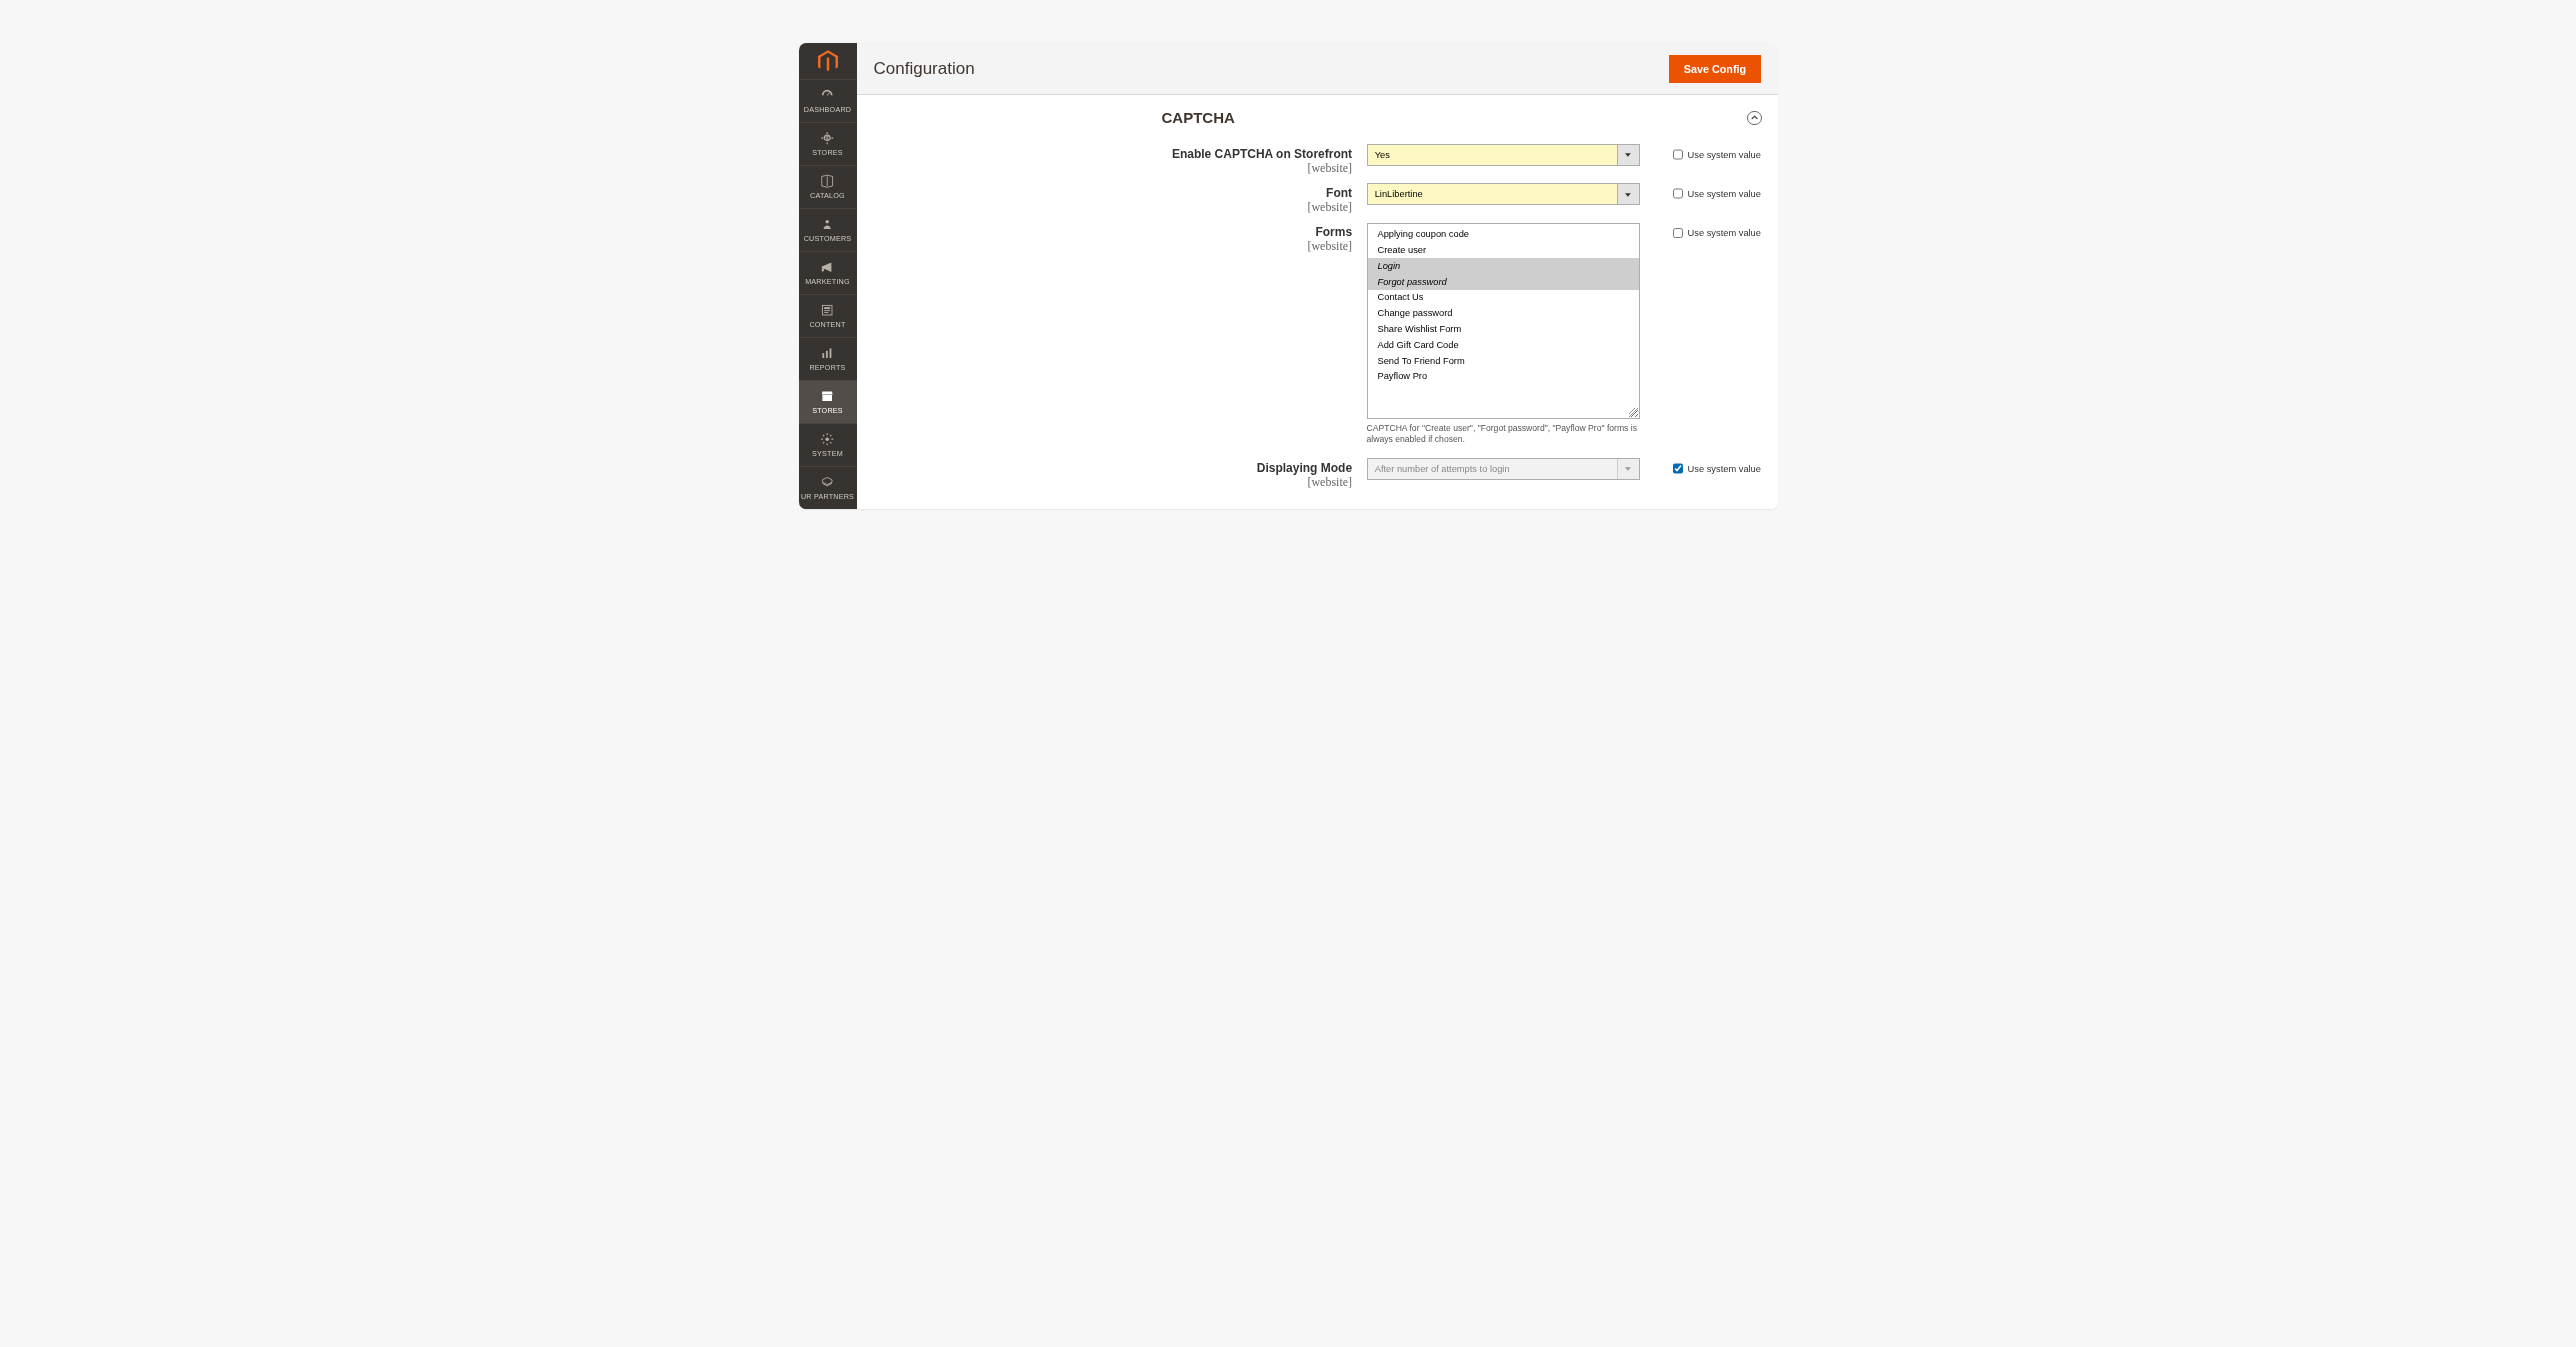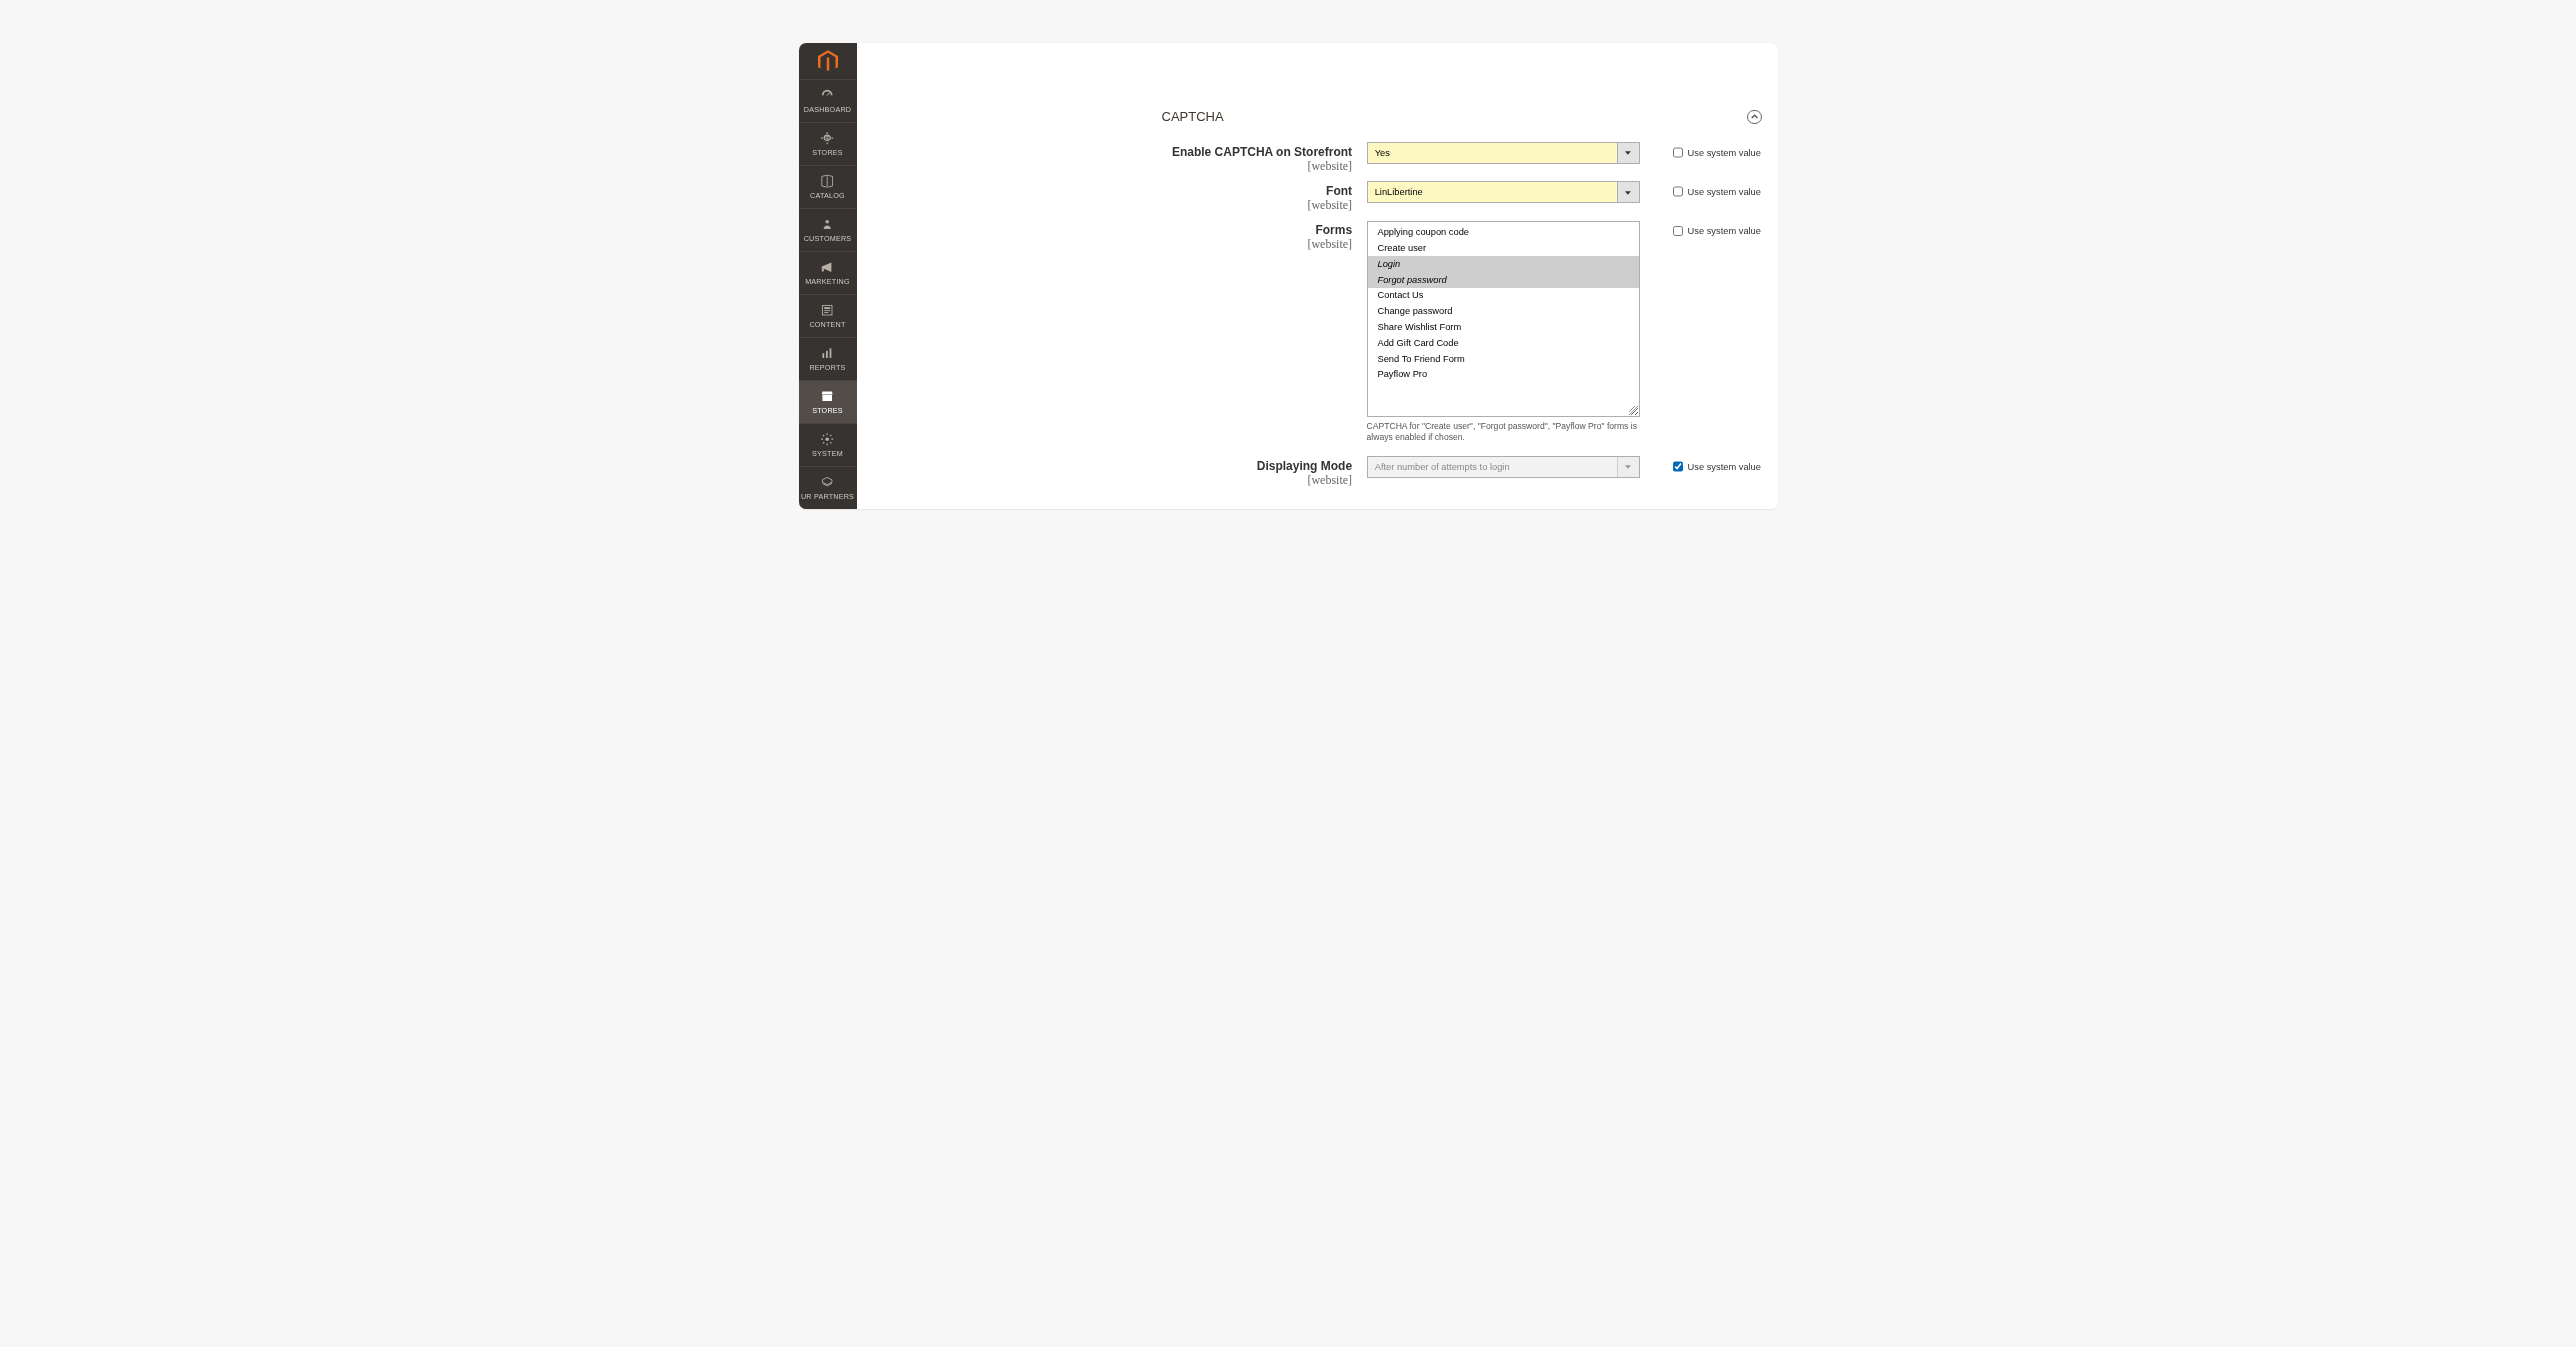--- a/index.html
+++ b/index.html
@@ -76,21 +76,21 @@
 
   
   #main {
     position:absolute; left:58px; right:0; top:52px; bottom:0;
     overflow:hidden;
     background:#fff;
   }
   #section-head {
     display:flex; justify-content:space-between; align-items:center;
     padding:14.4px 16px 14.4px 305px;
-    font-size:13px; font-weight:400; color:#41362f;text-align:center;
+    font-size:15px; font-weight:700; color:#41362f;text-align:center;
   }
   #section-head .collapse-btn {
     width:14.4px; height:14.4px; border:0.7px solid #666; border-radius:50%;
     display:flex; align-items:center; justify-content:center;
     cursor:pointer;
   }
   #section-head .collapse-btn svg { width:7.2px; height:7.2px; fill:none; stroke:#555; stroke-width:2;}
 
   .row { display:flex; align-items:flex-start; padding:3.6px 0; }
   .row .labelcol {
@@ -213,20 +213,24 @@
           </div>
           <div class="nav-item partners">
             <svg viewBox="0 0 24 24">
               <path d="M4 8l8-4 8 4v4l-8 4-8-4V8zm0 6l8 4 8-4" fill="none" stroke="#b5afa6" stroke-width="1.5"></path>
             </svg>
             <span class="label">UR PARTNERS</span>
           </div>
         </div>
     </div>
 
+    <div id="topbar">
+      <div id="page-title">Configuration</div>
+      <button id="save-btn">Save Config</button>
+    </div>
 
     <div id="main">
 
       <div id="section-head">
         <span>CAPTCHA</span>
         <span class="collapse-btn">
           <svg viewBox="0 0 10 10">
               <polyline points="1,7 5,3 9,7"></polyline>
             </svg>
         </span>

